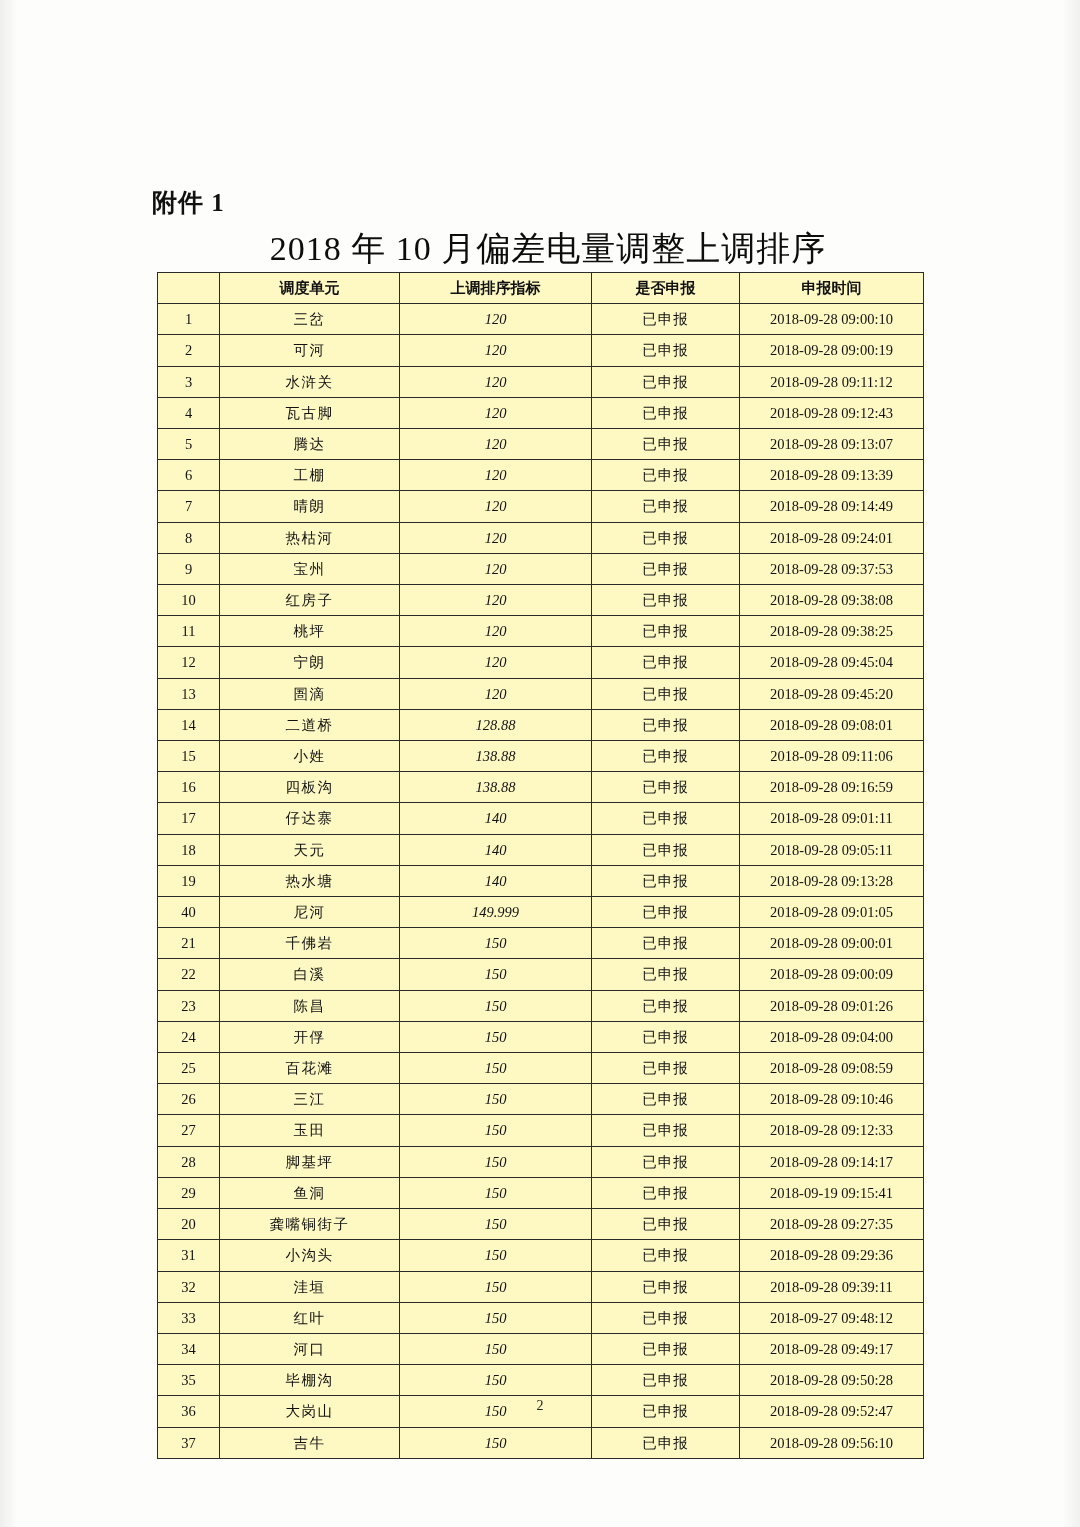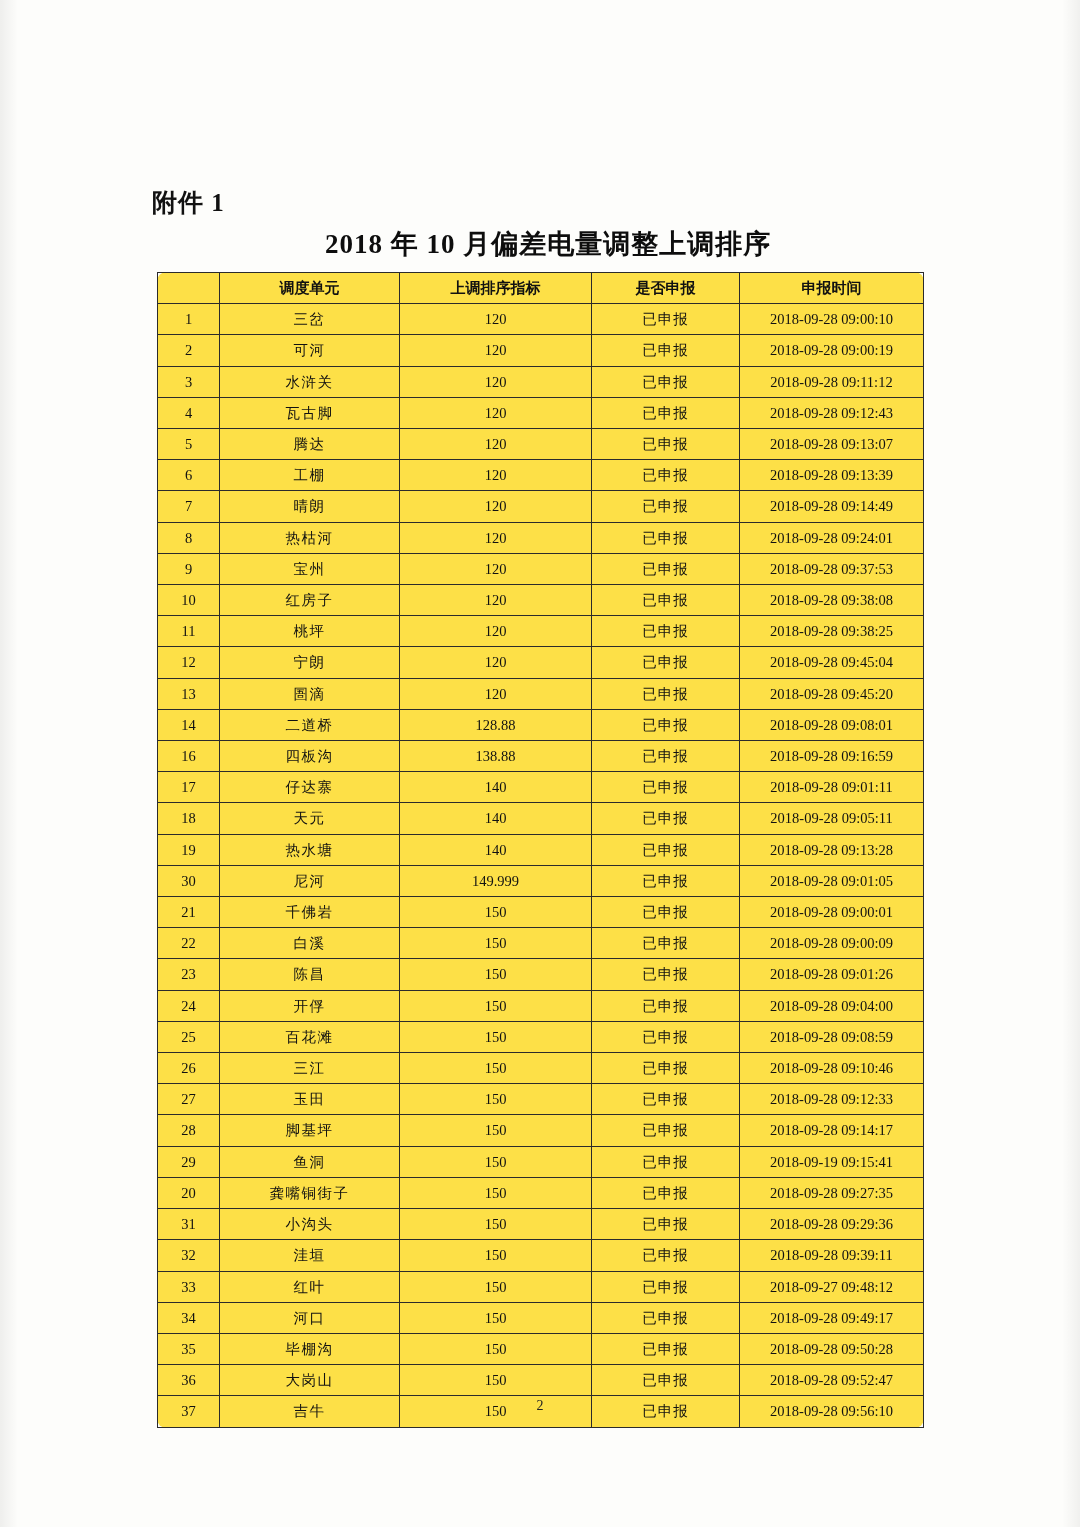--- a/index.html
+++ b/index.html
@@ -31,37 +31,36 @@
     font-weight: 700;
     letter-spacing: 1px;
     color: #111;
   }
   .doc-title {
     position: absolute;
     left: 16px;
     right: 0;
     top: 226px;
     text-align: center;
-    font-size: 27px;
-    font-weight: 700;
+    font-size: 34px;
+    font-weight: 400;
     letter-spacing: 1px;
     color: #0d0d0d;
   }
   .table-wrap {
     position: absolute;
     left: 157px;
     top: 272px;
     width: 766px;
   }
   table.report {
     border-collapse: collapse;
     width: 766px;
     table-layout: fixed;
-    background: #fde047;
-    border-radius: 9px;
+    background: #fef9c3;
   }
   table.report th,
   table.report td {
     border: 1px solid #2b2b2b;
     font-size: 14.5px;
     text-align: center;
     height: 30.2px;
     padding: 0;
     line-height: 30.2px;
     color: #111;
@@ -74,21 +73,21 @@
     font-size: 15px;
   }
   col.c-idx   { width: 62px; }
   col.c-unit  { width: 180px; }
   col.c-score { width: 192px; }
   col.c-flag  { width: 148px; }
   col.c-time  { width: 184px; }
 
   td.idx  { font-size: 14px; }
   td.unit { font-size: 15px; letter-spacing: 1.5px; }
-  td.score { font-size: 14.5px; }
+  td.score { font-size: 14.5px; font-style: italic; }
   td.flag { font-size: 14.5px; letter-spacing: 1px; }
   td.time { font-family: "Liberation Mono", monospace; font-size: 13.5px; letter-spacing: 0px; }
 
   .page-number {
     position: absolute;
     left: 0;
     right: 0;
     top: 1398px;
     text-align: center;
     font-size: 14px;
@@ -231,20 +230,27 @@
             <td class="time">2018-09-28 09:45:20</td>
           </tr>
           <tr>
             <td class="idx">14</td>
             <td class="unit">二道桥</td>
             <td class="score">128.88</td>
             <td class="flag">已申报</td>
             <td class="time">2018-09-28 09:08:01</td>
           </tr>
           <tr>
+            <td class="idx">15</td>
+            <td class="unit">小姓</td>
+            <td class="score">138.88</td>
+            <td class="flag">已申报</td>
+            <td class="time">2018-09-28 09:11:06</td>
+          </tr>
+          <tr>
             <td class="idx">16</td>
             <td class="unit">四板沟</td>
             <td class="score">138.88</td>
             <td class="flag">已申报</td>
             <td class="time">2018-09-28 09:16:59</td>
           </tr>
           <tr>
             <td class="idx">17</td>
             <td class="unit">仔达寨</td>
             <td class="score">140</td>
@@ -259,21 +265,21 @@
             <td class="time">2018-09-28 09:05:11</td>
           </tr>
           <tr>
             <td class="idx">19</td>
             <td class="unit">热水塘</td>
             <td class="score">140</td>
             <td class="flag">已申报</td>
             <td class="time">2018-09-28 09:13:28</td>
           </tr>
           <tr>
-            <td class="idx">30</td>
+            <td class="idx">40</td>
             <td class="unit">尼河</td>
             <td class="score">149.999</td>
             <td class="flag">已申报</td>
             <td class="time">2018-09-28 09:01:05</td>
           </tr>
           <tr>
             <td class="idx">21</td>
             <td class="unit">千佛岩</td>
             <td class="score">150</td>
             <td class="flag">已申报</td>

